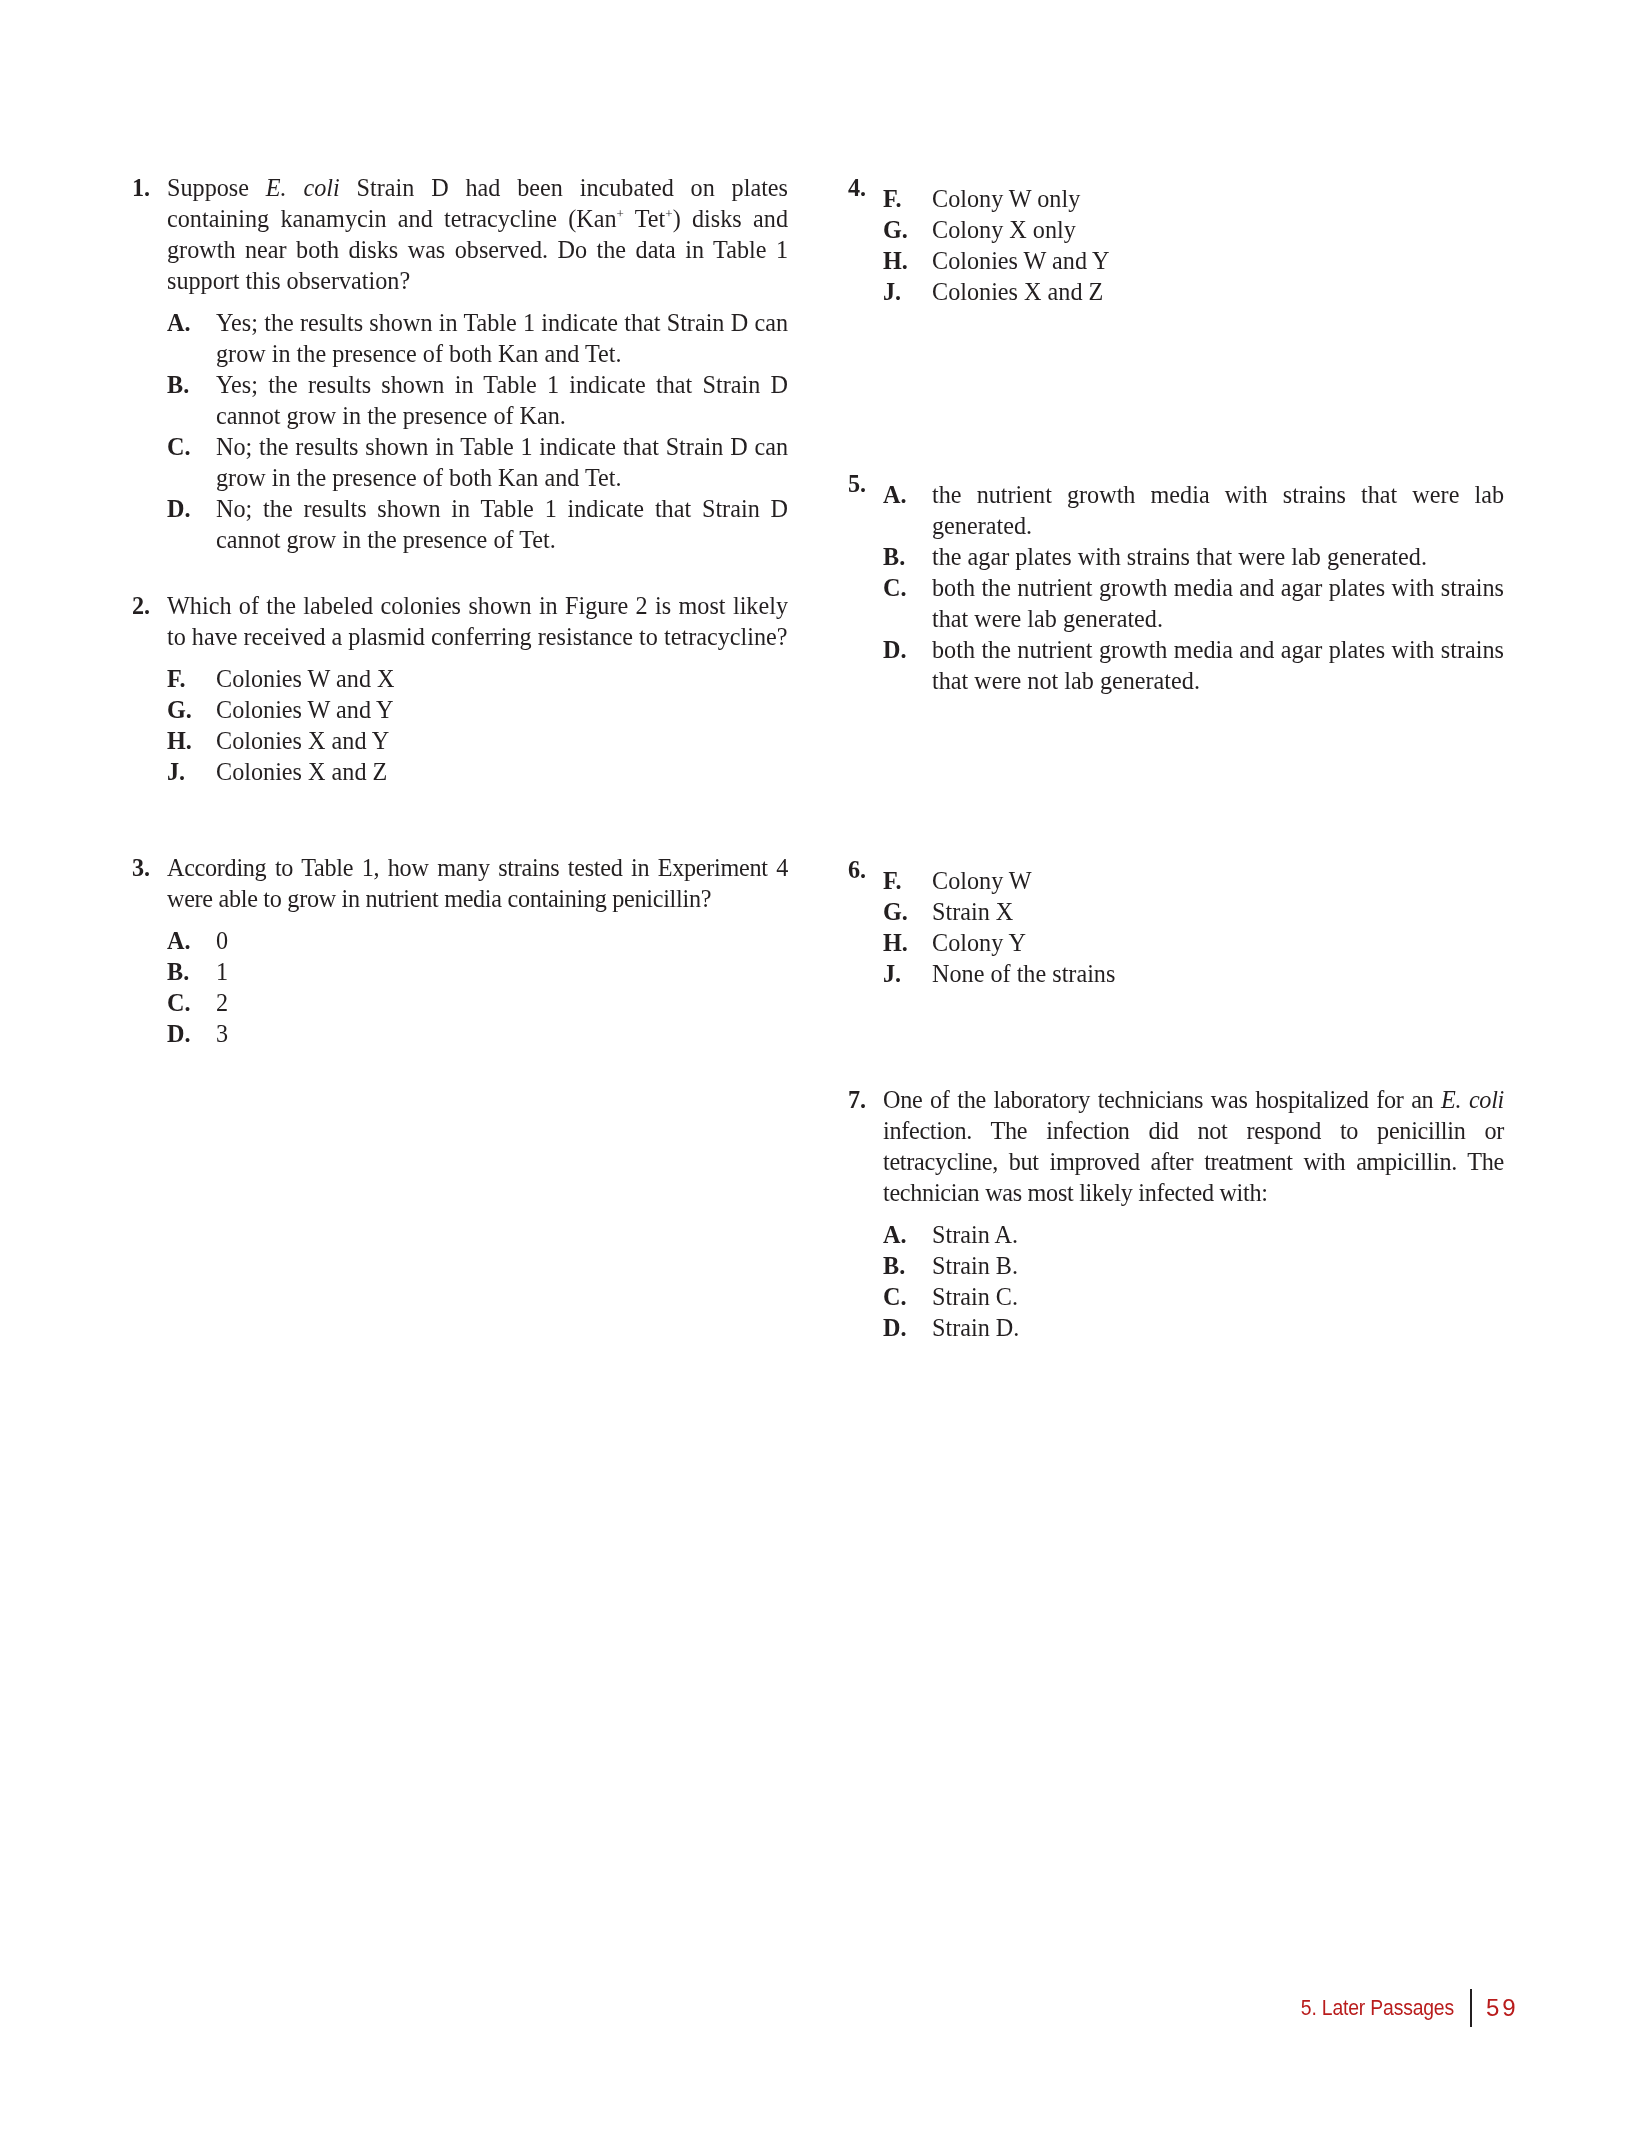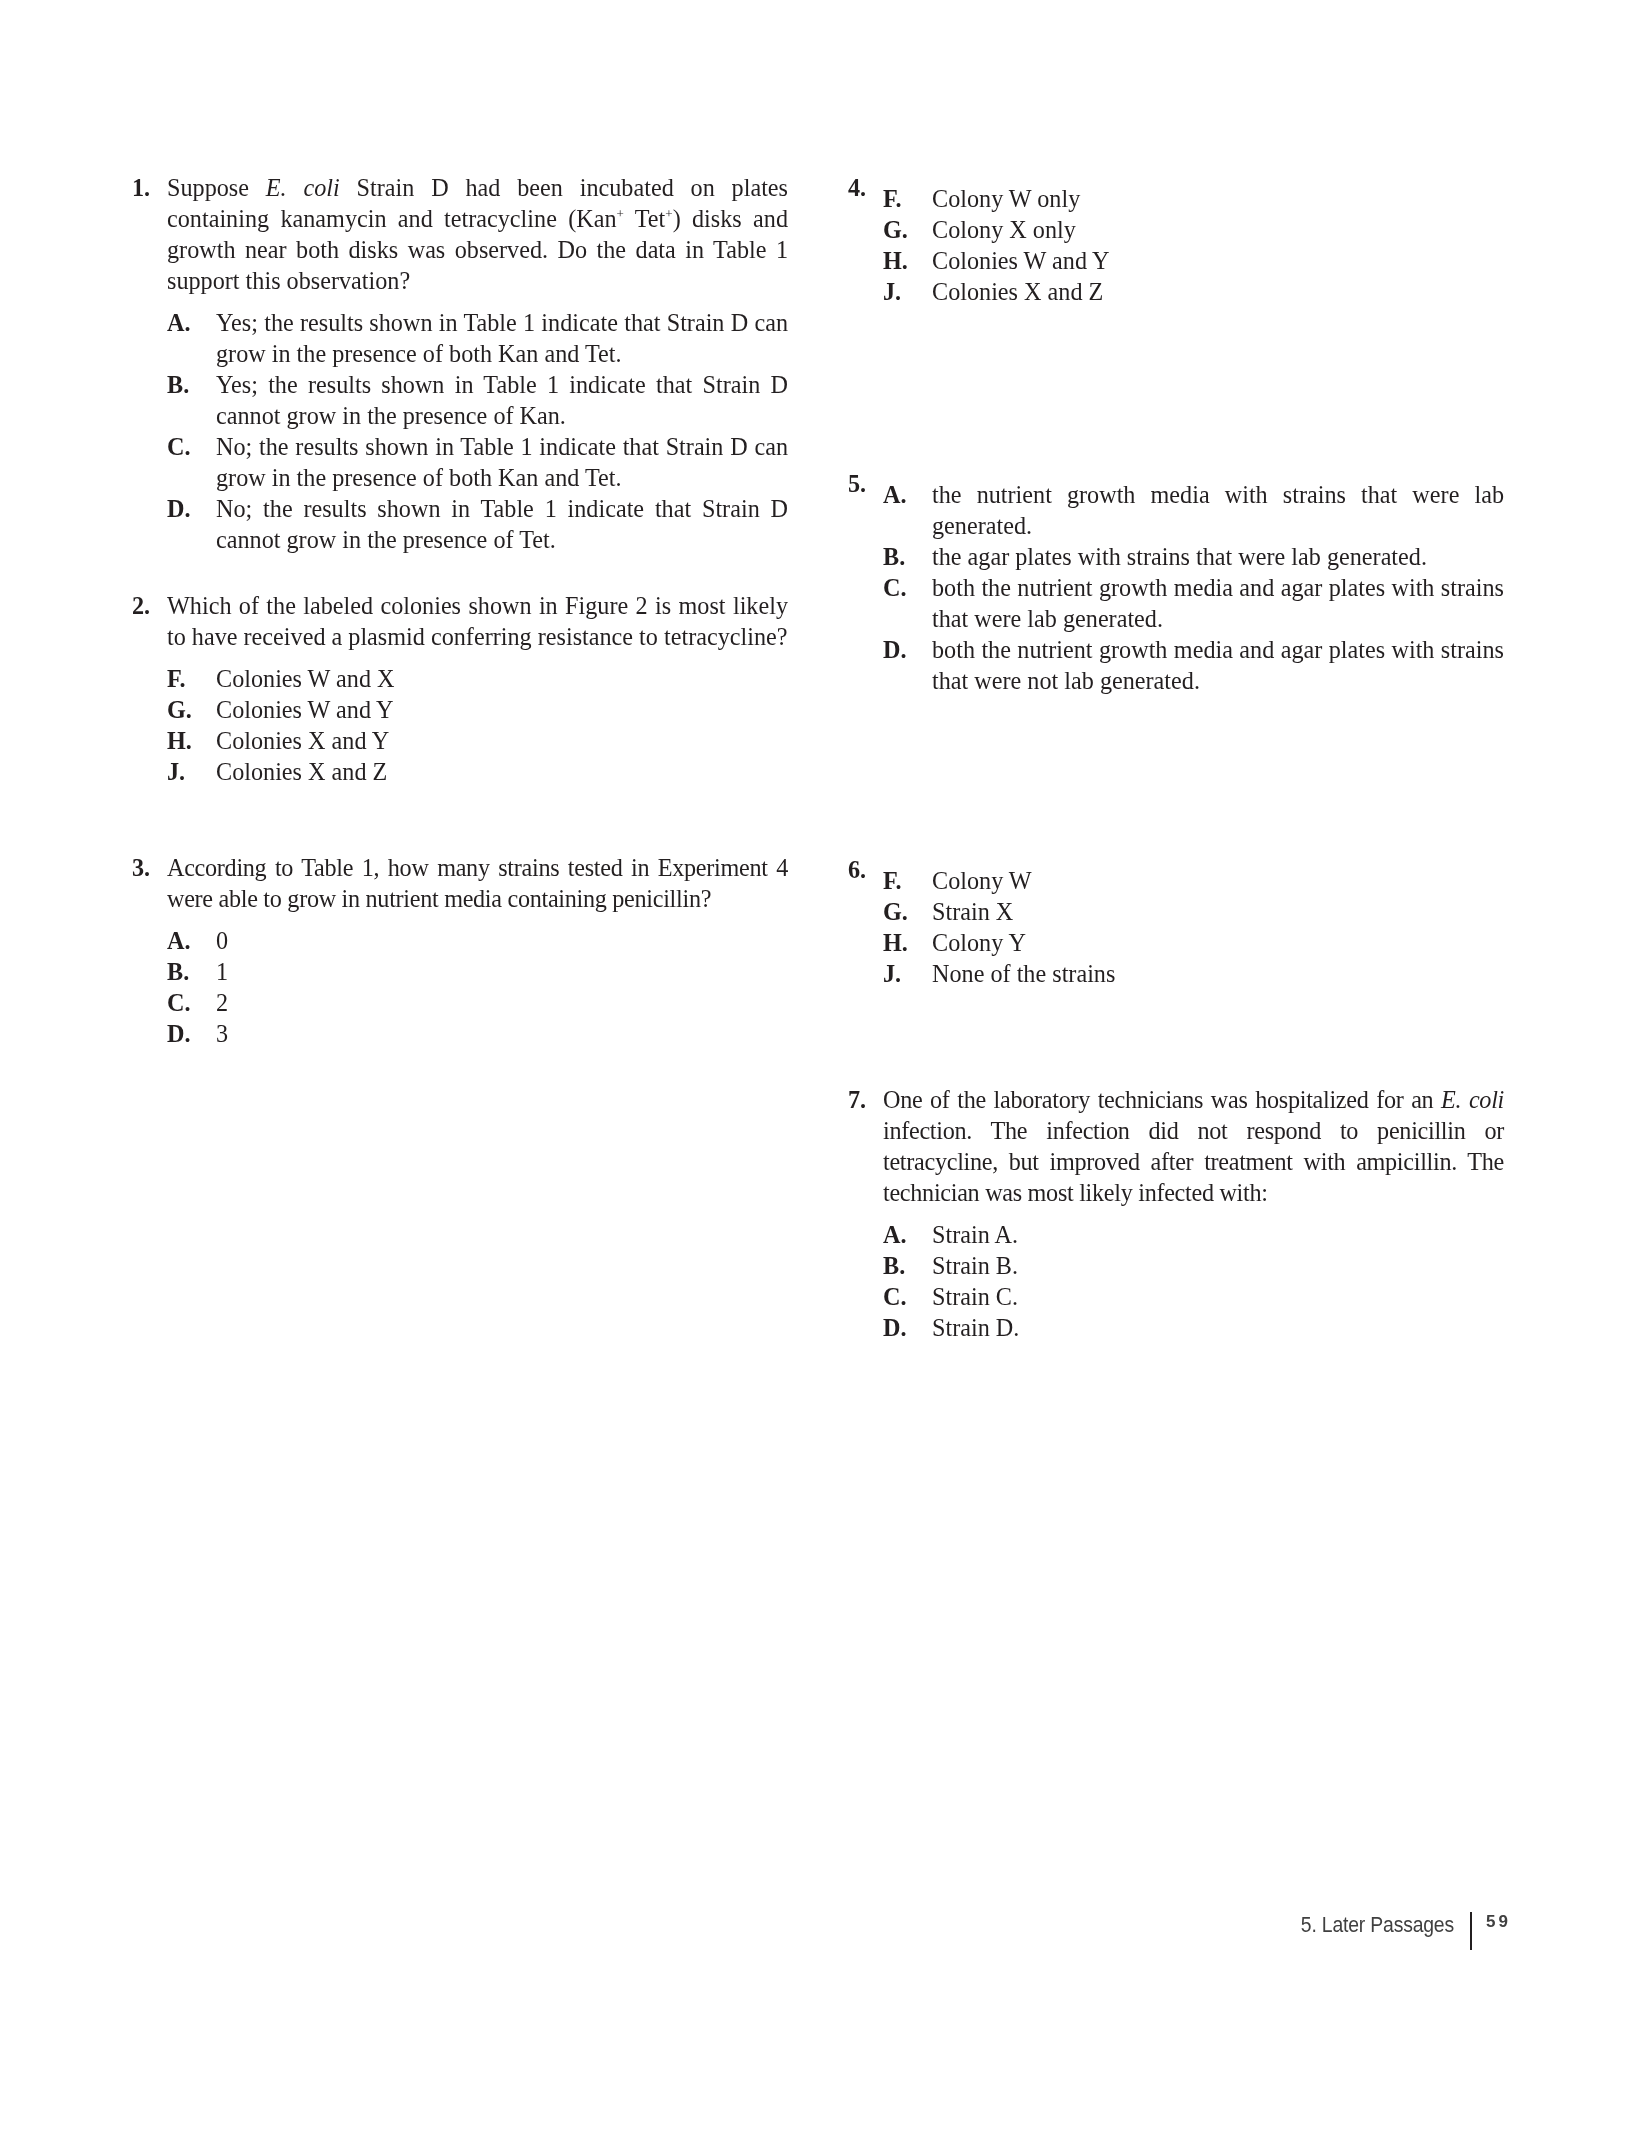--- a/index.html
+++ b/index.html
@@ -67,43 +67,43 @@
     #q1 { position: absolute; top: 0; }
     #q2 { position: absolute; top: 418px; }
     #q3 { position: absolute; top: 680px; }
     #q4 { position: absolute; top: 0; }
     #q5 { position: absolute; top: 296px; }
     #q6 { position: absolute; top: 682px; }
     #q7 { position: absolute; top: 912px; }
 
     .footer {
       position: absolute;
-      top: 1912px;
+      top: 1988px;
       left: 1280px;
       height: 40px;
       display: flex;
-      align-items: flex-start;
+      align-items: center;
       font-family: "Liberation Sans", "DejaVu Sans", sans-serif;
-      color: #404040;
+      color: #b91c1c;
     }
     .footer-section {
       font-size: 22px;
       letter-spacing: -0.2px;
       transform: scaleX(0.88);
       transform-origin: right center;
     }
     .footer-divider {
       width: 2px;
       height: 38px;
       background: #231f20;
       margin: 0 14px 0 16px;
     }
     .footer-page {
-      font-size: 17px;
-      font-weight: bold;
+      font-size: 24px;
+      font-weight: normal;
       letter-spacing: 3px;
     }
   </style>
 </head>
 <body>
 
 <div class="column col-left">
 
   <div class="question" id="q1" style="width:656px;">
     <span class="q-num">1.</span>

